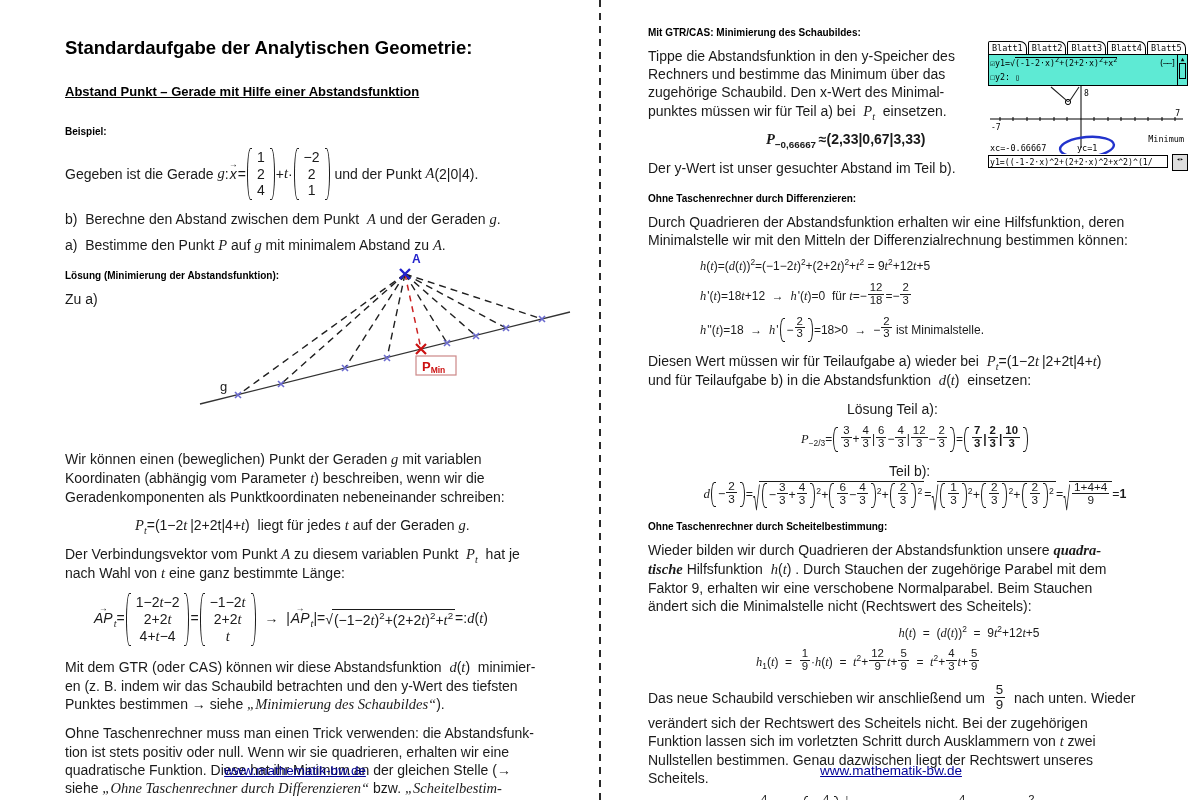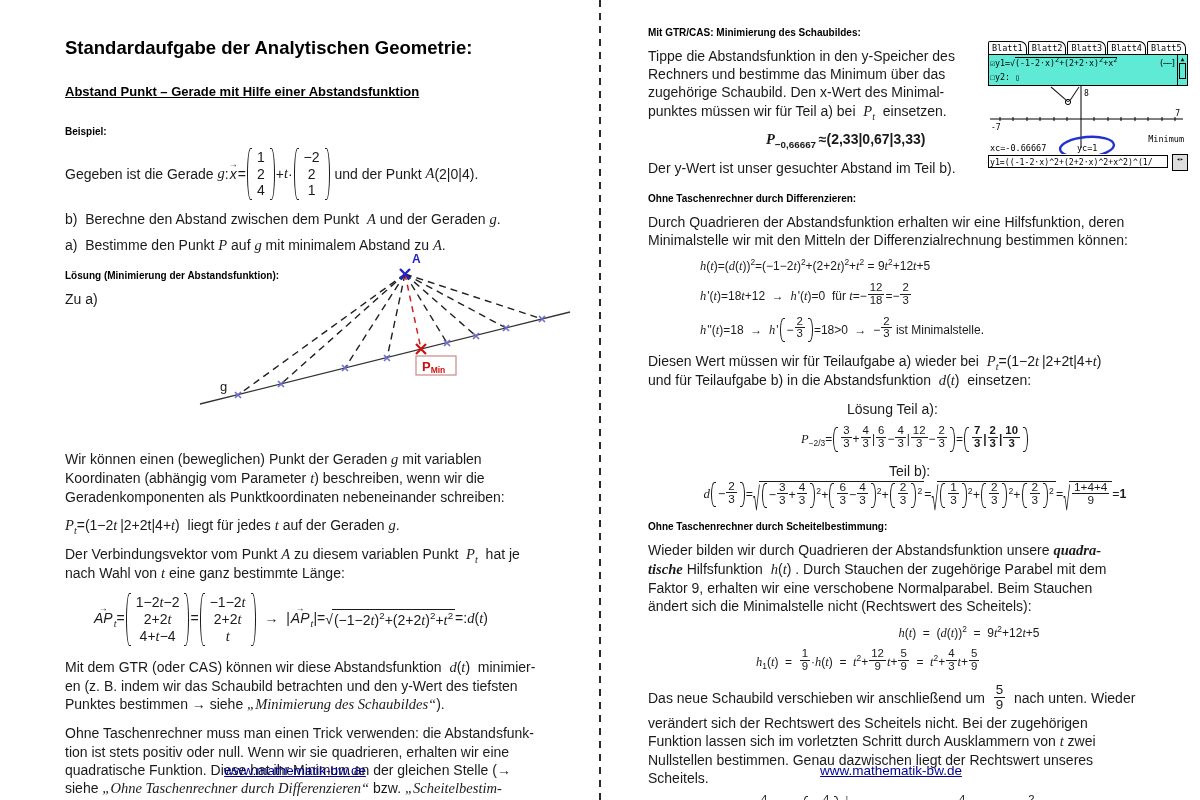--- a/index.html
+++ b/index.html
@@ -94,21 +94,21 @@
             <span>1</span>
           </span>
         </span> &nbsp;und der Punkt&nbsp; <i>A</i>(2|0|4).</div>
     <div class="list-item">b)&nbsp;&nbsp;Berechne den Abstand zwischen dem Punkt &nbsp;<i>A</i> und der Geraden <i>g</i>.</div>
     <div class="list-item">a)&nbsp;&nbsp;Bestimme den Punkt <i>P</i> auf <i>g</i> mit minimalem Abstand zu <i>A</i>.</div>
     <h3 style="margin-top:14px;">Lösung (Minimierung der Abstandsfunktion):</h3>
     <div>Zu a)</div>
     <div class="spacer-diagram"></div>
 
     <p>Wir können einen (beweglichen) Punkt der Geraden <i>g</i> mit variablen<br>Koordinaten (abhängig vom Parameter <i>t</i>) beschreiben, wenn wir die<br>Geradenkomponenten als Punktkoordinaten nebeneinander schreiben:</p>
-    <div class="eq" style=""><i>P</i><span class="sub"><i>t</i></span>=(1−2<i>t</i> |2+2t|4+<i>t</i>) &nbsp;liegt für jedes <i>t</i> auf der Geraden <i>g</i>.</div>
+    <div class="eq" style="margin-left:70px;"><i>P</i><span class="sub"><i>t</i></span>=(1−2<i>t</i> |2+2t|4+<i>t</i>) &nbsp;liegt für jedes <i>t</i> auf der Geraden <i>g</i>.</div>
     <p>Der Verbindungsvektor vom Punkt <i>A</i> zu diesem variablen Punkt &nbsp;<i>P</i><span class="sub"><i>t</i></span>&nbsp; hat je<br>nach Wahl von <i>t</i> eine ganz bestimmte Länge:</p>
     <div class="eq" style="margin:6px 0 10px 28px;"><span class="va">AP</span><span class="sub"><i>t</i></span>=<span class="gp">
           <span class="pv">
             <span>1−2<i>t</i>−2</span>
             <span>2+2<i>t</i></span>
             <span>4+<i>t</i>−4</span>
           </span>
         </span>=<span class="gp">
           <span class="pv">
             <span>−1−2<i>t</i></span>

